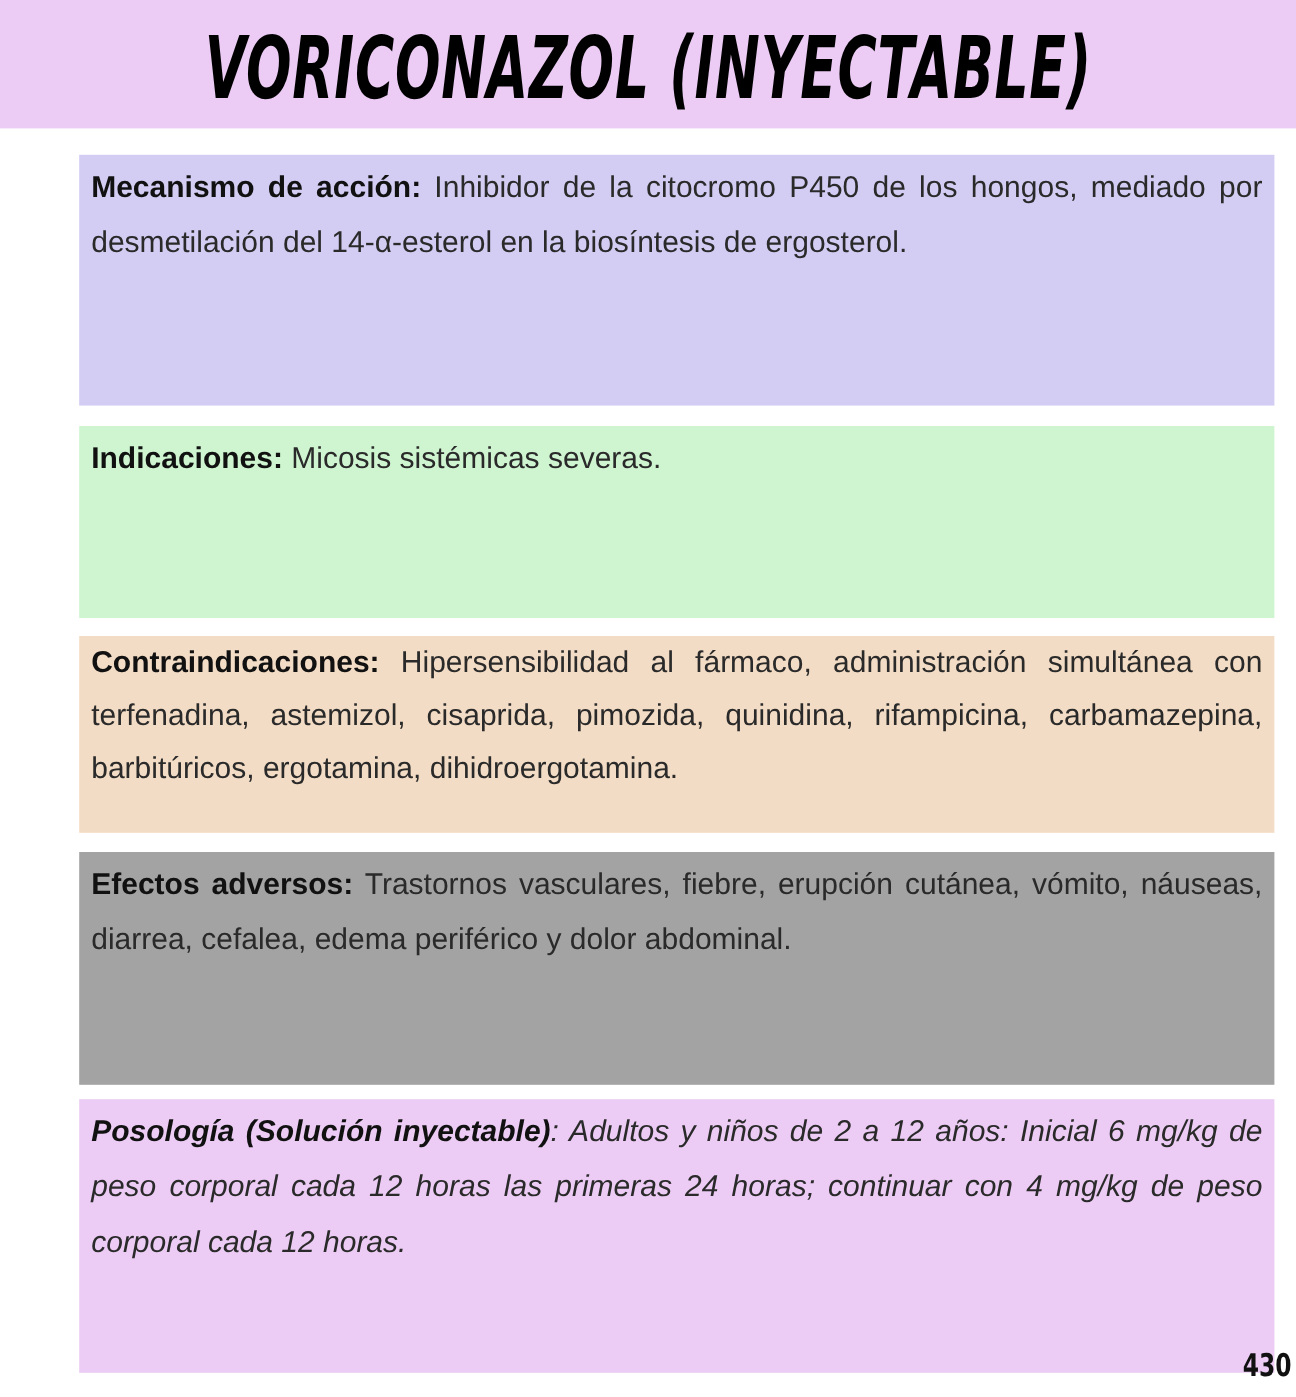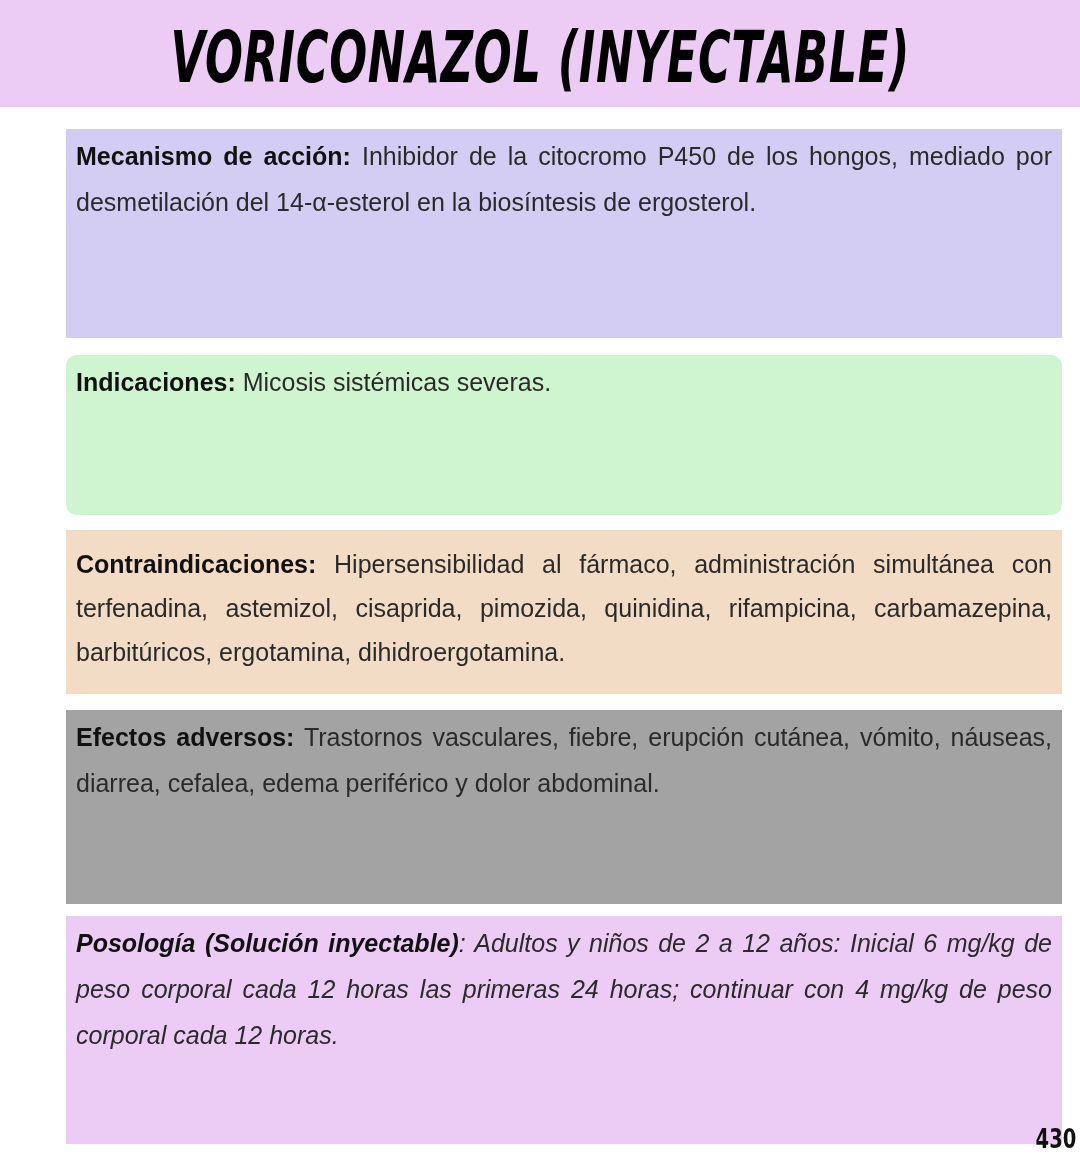--- a/index.html
+++ b/index.html
@@ -29,22 +29,22 @@
       box-sizing: border-box;
       padding: 4px 10px 0 10px;
       font-size: 25px;
       line-height: 46px;
       text-align: justify;
       color: #2a2a2a;
       margin-left: 24px;
     }
     .section .label { font-weight: bold; color: #111; }
     .sec-mecanismo { top: 129px; height: 209px; background: #d3cdf3; }
-    .sec-indicaciones { top: 355px; height: 160px; background: #cff5d0; border-radius: 11px; }
-    .sec-contra { top: 530px; height: 164px; background: #f3dcc5; line-height: 44px; padding-top: 12px; }
+    .sec-indicaciones { top: 355px; height: 160px; background: #cff5d0; }
+    .sec-contra { top: 530px; height: 164px; background: #f3dcc5; line-height: 44px; padding-top: 0; }
     .sec-efectos { top: 710px; height: 194px; background: #a3a3a3; }
     .sec-posologia { top: 916px; height: 228px; background: #ecccf4; font-style: italic; }
     .page-number {
       position: absolute; right: 4px; top: 1124px;
       font-family: "DejaVu Sans", sans-serif;
       font-weight: bold; font-size: 26px; color: #111;
       transform: scaleX(0.75); transform-origin: right;
     }
   </style>
 </head>

